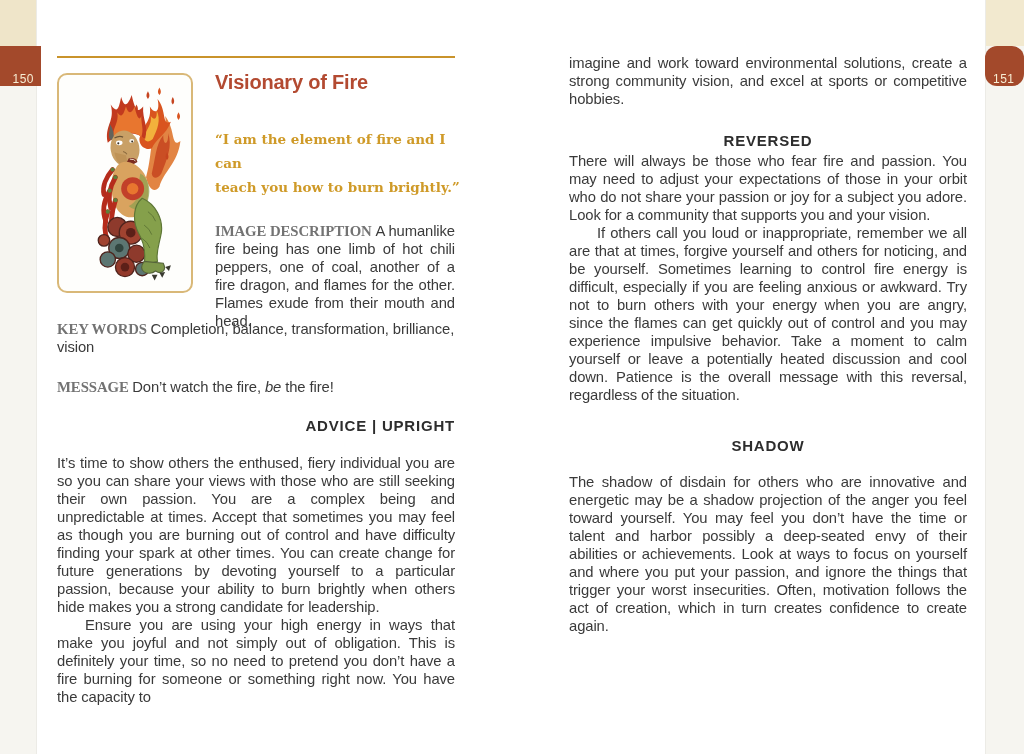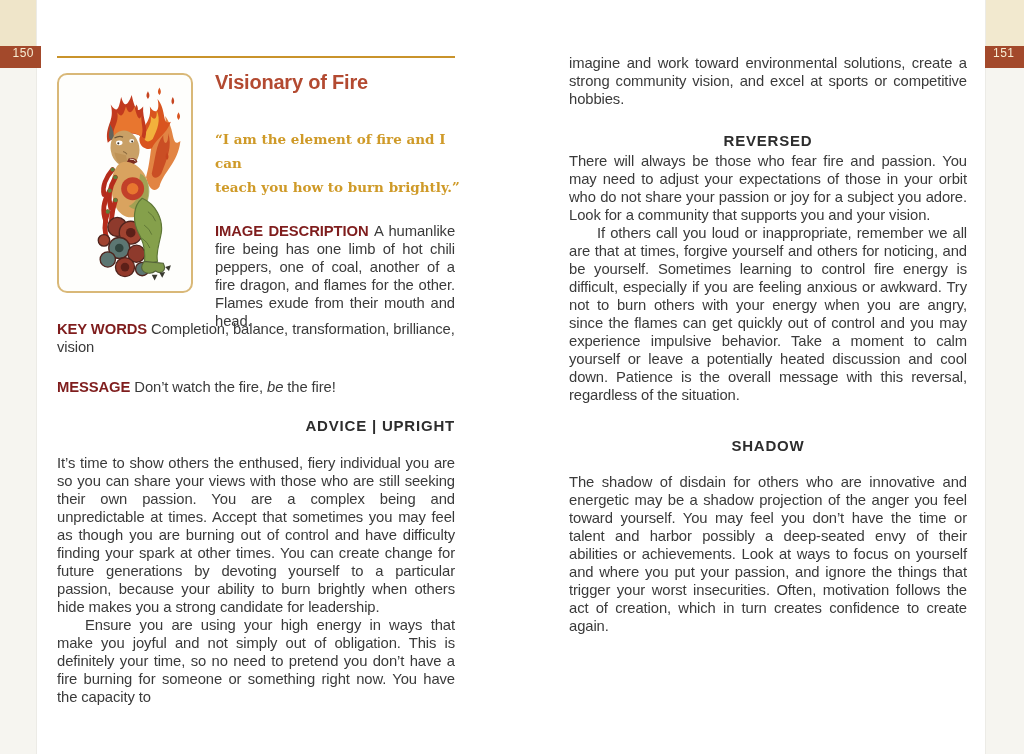--- a/index.html
+++ b/index.html
@@ -6,30 +6,30 @@
   html,body { background:#ffffff; }
   body { font-family:"Liberation Sans", sans-serif; color:#3a3a3a; }
   .spread { position:relative; width:1024px; height:754px; background:#ffffff; overflow:hidden; }
 
   
   .edge { position:absolute; top:0; height:754px; }
   .edge-left  { left:0;  width:37px; background:#f6f5f0; border-right:1px solid rgba(0,0,0,0.04); }
   .edge-right { right:0; width:39px; background:#f6f5f0; border-left:1px solid rgba(0,0,0,0.04); }
   .edge .beige { position:absolute; top:0; left:0; right:0; height:46px; background:#efe5c9; }
   .edge-right .beige { background:#f2e9cf; }
-  .page-tab { position:absolute; top:46px; height:22px; background:#a3492b; color:#f7edd3;
-              font-size:12px; letter-spacing:0.5px; display:flex; align-items:flex-start; }
+  .page-tab { position:absolute; top:46px; height:40px; background:#a3492b; color:#f7edd3;
+              font-size:12px; letter-spacing:0.5px; display:flex; align-items:flex-end; }
   .tab-left  { left:0; width:41px; justify-content:flex-end; padding-right:7px; }
-  .tab-right { right:0; width:39px; justify-content:flex-start; padding-left:8px; }
+  .tab-right { right:0; width:39px; justify-content:flex-start; padding-left:8px;border-radius:12px; }
 
   
   .body-text { font-size:14.8px; line-height:18px; text-align:justify; letter-spacing:-0.1px; color:#3a3a3a; }
   .indent { text-indent:28px; }
   .section-heading { font-size:15px; font-weight:bold; letter-spacing:0.8px; text-align:center; color:#2d2d2d; }
-  .bold-label { font-weight:bold; color:#7f1d1d; }
+  .bold-label { font-weight:bold; color:#737373;font-family:Liberation Serif, serif; }
 
   
   .gold-rule { position:absolute; left:57px; top:56px; width:398px; height:2px; background:#c9932b; }
   .card { position:absolute; left:57px; top:73px; width:136px; height:220px; background:#fefefc;
           border:2px solid #d9b878; border-radius:10px; display:flex; align-items:center; justify-content:center; }
   .intro { position:absolute; left:215px; top:71px; width:246px; }
   .page-title { font-size:20px; font-weight:bold; letter-spacing:-0.2px; color:#b34a31; }
   .quote { margin-top:33px; font-family:"DejaVu Serif", serif; font-weight:bold; font-size:13.5px;
            line-height:24px; color:#cf9a28; }
   .image-desc { margin-top:23px; width:240px; }

